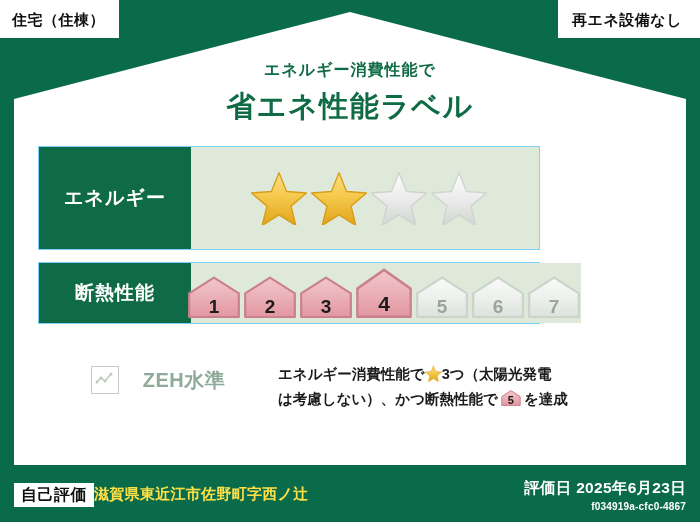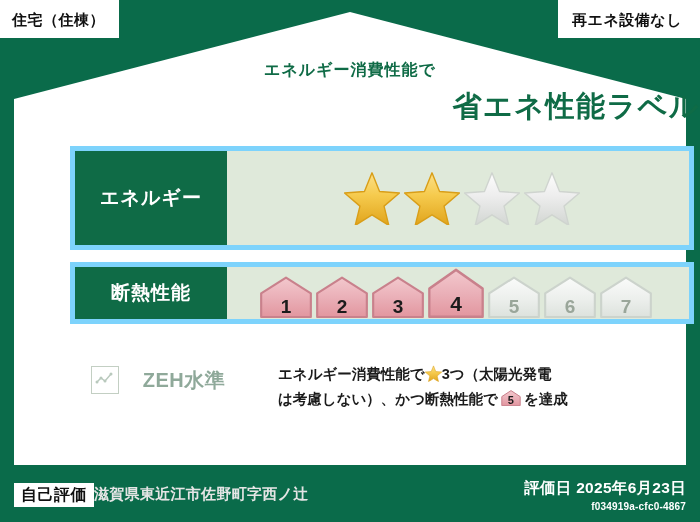--- a/index.html
+++ b/index.html
@@ -70,34 +70,32 @@
     font-size: 16px;
     font-weight: bold;
     letter-spacing: 1px;
     margin-bottom: 6px;
   }
   #title-main {
     color: #0f6b46;
     font-size: 29px;
     font-weight: bold;
     letter-spacing: 1.5px;
-    text-align: right;
   }
 
   
   .perf-row {
     position: absolute;
     left: 38px;
-    width: 624px;
+    width: 502px;
     display: flex;
     align-items: stretch;
     z-index: 7;
-    border: 5px solid #7dd3fc;
+    border: 1px solid #7dd3fc;
     box-sizing: border-box;
-    margin-left: 32px;
   }
   #row-energy { top: 146px; height: 104px; }
   #row-insul  { top: 262px; height: 62px; }
 
   .perf-label {
     background: #0f6b46;
     color: #ffffff;
     font-weight: bold;
     font-size: 19px;
     line-height: 1.25;
@@ -240,21 +238,21 @@
   #self-eval-badge {
     background: #ffffff;
     color: #111111;
     font-weight: bold;
     font-size: 16px;
     padding: 3px 7px;
     letter-spacing: 0.5px;
     line-height: 1.15;
   }
   #footer-address {
-    color: #e5e5e5;
+    color: #fde047;
     font-size: 15px;
     font-weight: bold;
     letter-spacing: 0.3px;
   }
   #footer-right {
     text-align: right;
     color: #ffffff;
     flex: 0 0 auto;
   }
   #footer-date {

